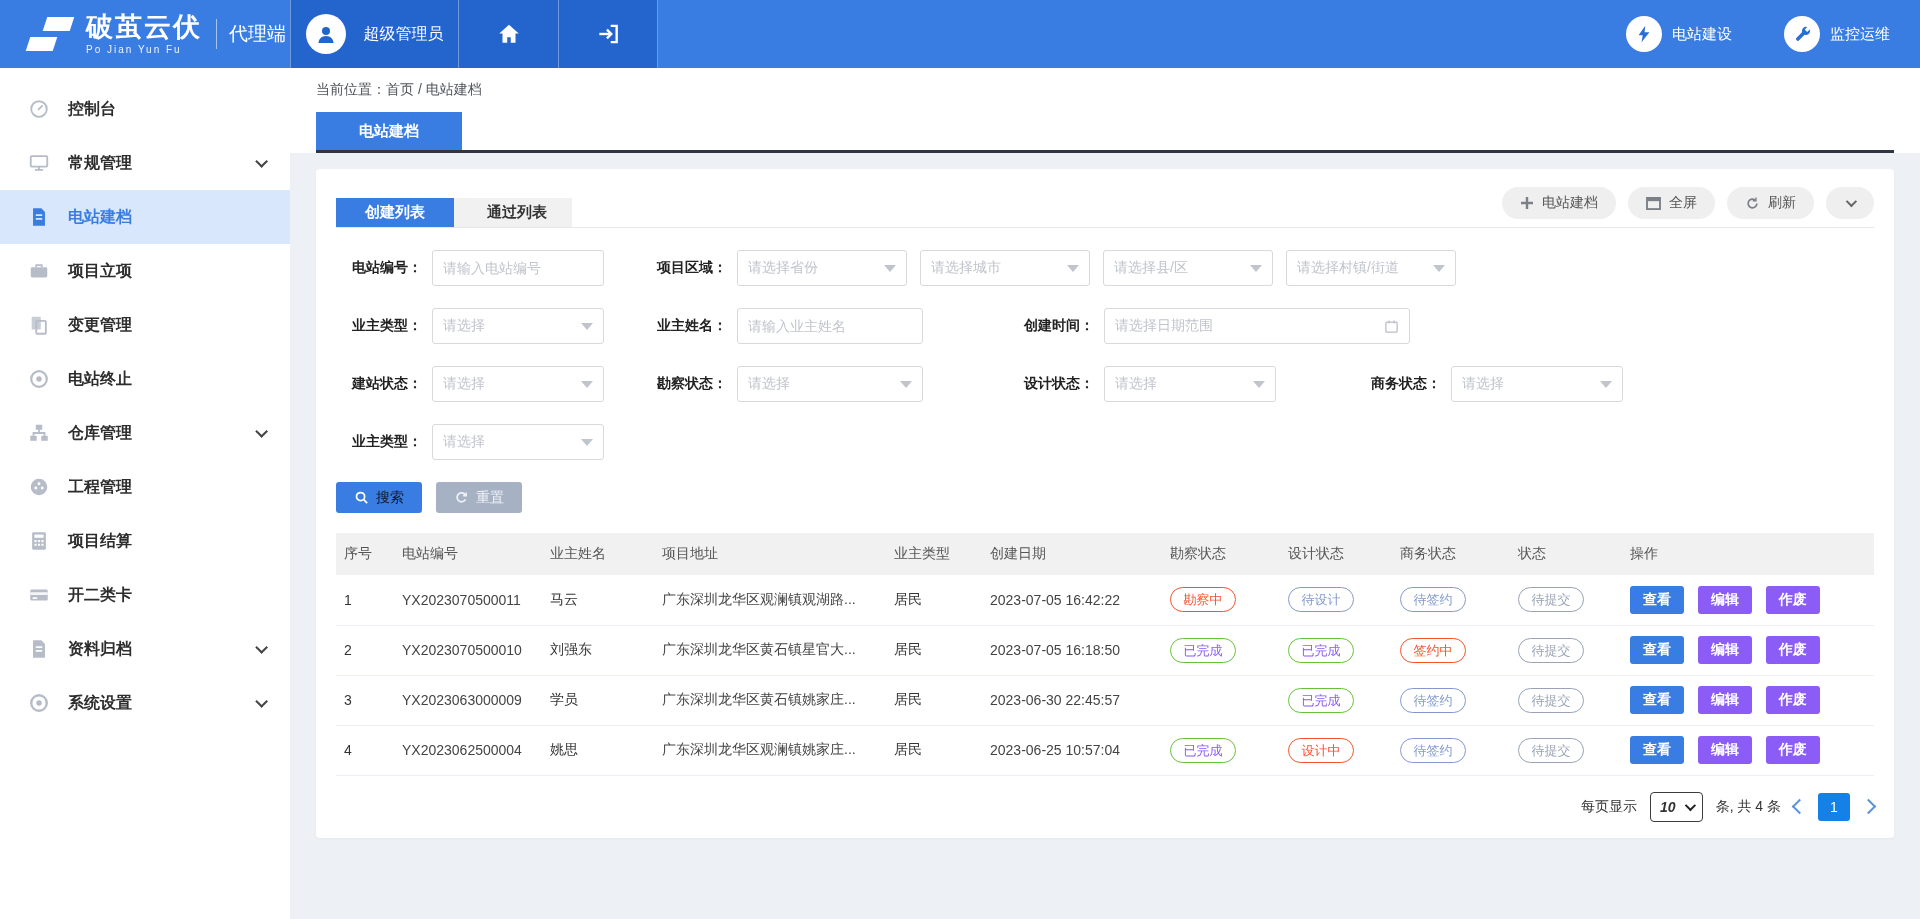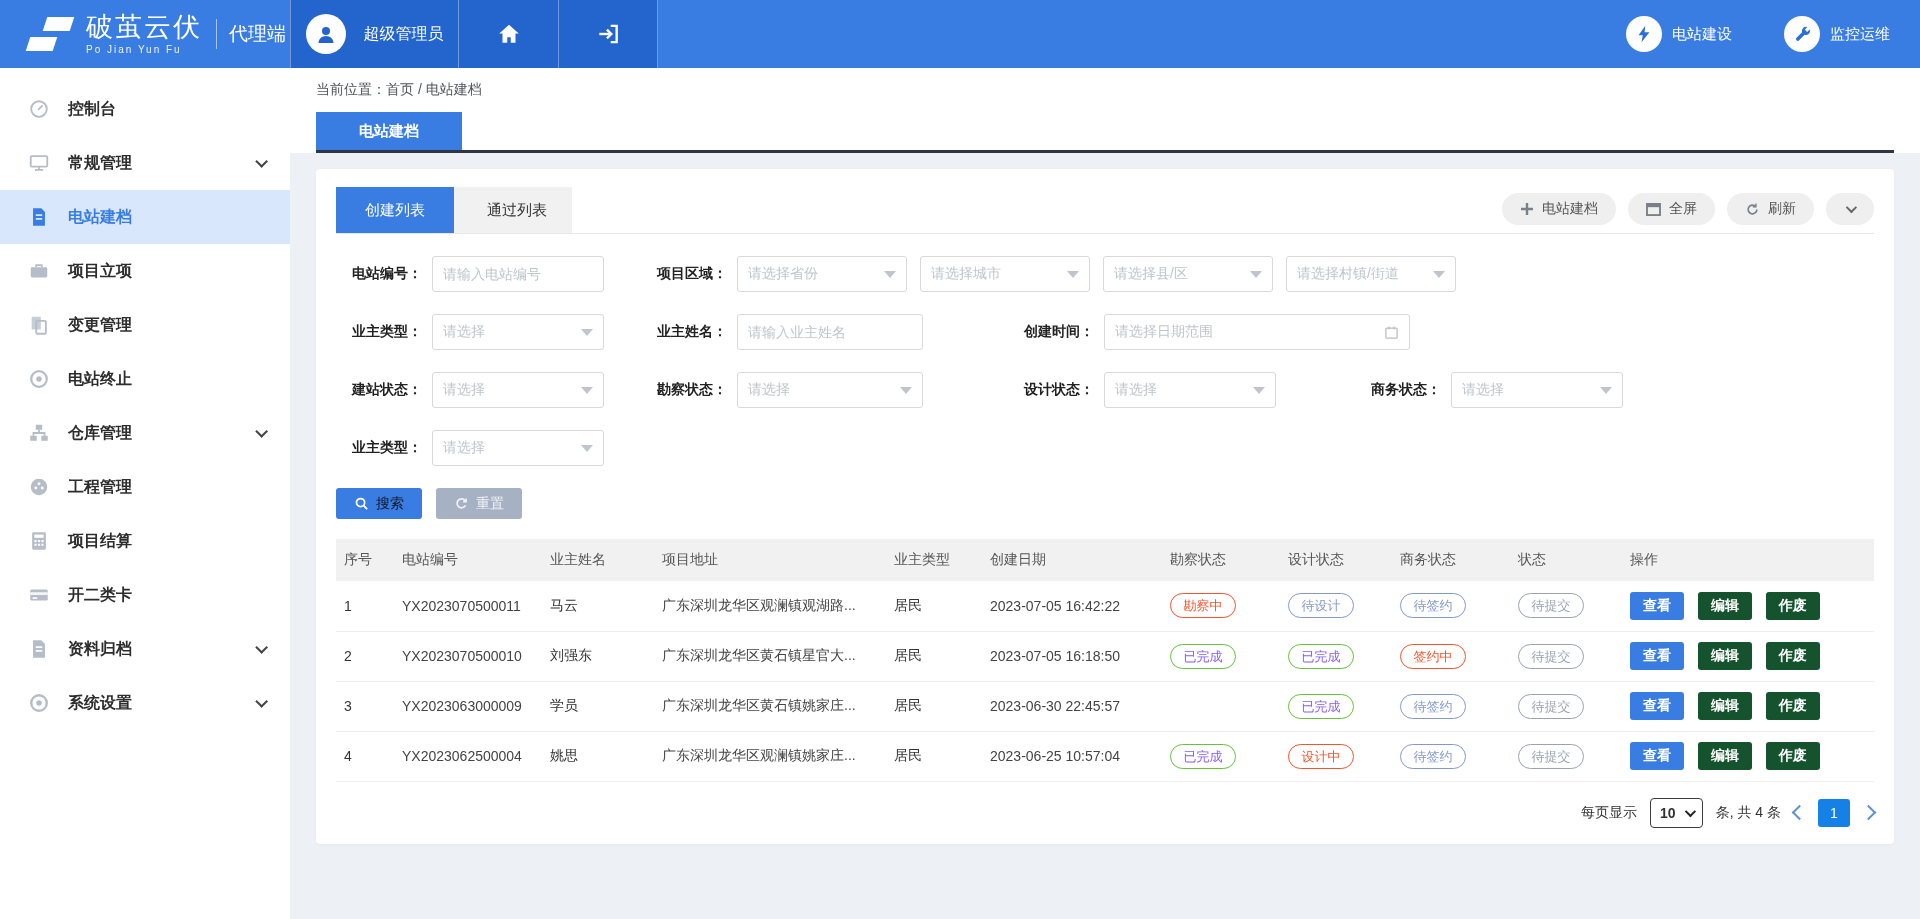--- a/index.html
+++ b/index.html
@@ -5,21 +5,21 @@
   * { margin:0; padding:0; box-sizing:border-box; }
   html,body { width:1920px; height:919px; overflow:hidden; font-family:"Liberation Sans","DejaVu Sans",sans-serif; background:#edf0f4; }
 
   
   .topbar { height:68px; background:#3a7de2; display:flex; align-items:stretch; color:#fff; position:relative; }
   .brand { width:290px; display:flex; align-items:center; padding-left:28px; }
   .logo-mark { width:44px; height:34px; position:relative; margin-right:14px; flex:none; }
   .logo-mark i { position:absolute; background:#fff; height:14px; width:27px; transform:skewX(-18deg); }
   .logo-mark i.t { right:0; top:0; }
   .logo-mark i.b { left:0; bottom:0; }
-  .brand-text .cn { font-size:27px; font-weight:normal; letter-spacing:2px; line-height:1; }
+  .brand-text .cn { font-size:27px; font-weight:bold; letter-spacing:2px; line-height:1; }
   .brand-text .en { font-size:10px; letter-spacing:2px; opacity:.9; margin-top:3px; }
   .brand-sep { width:1px; height:30px; background:rgba(255,255,255,.55); margin:0 12px 0 14px; align-self:center; }
   .portal { font-size:19px; align-self:center; }
   .top-cells { display:flex; align-items:stretch; }
   .top-cell { background:#2365cd; display:flex; align-items:center; justify-content:center; border-left:1px solid rgba(255,255,255,.35); cursor:pointer; }
   .top-cell:last-child { border-right:1px solid rgba(255,255,255,.35); }
   .cell-user { width:168px; gap:18px; }
   .cell-sq { width:100px; }
   .avatar { width:40px; height:40px; border-radius:50%; background:#fff; display:flex; align-items:center; justify-content:center; }
   .user-name { font-size:16px; }
@@ -41,21 +41,21 @@
   .main-head { background:#fff; padding:0 26px; }
   .crumb { height:44px; display:flex; align-items:center; font-size:14px; color:#4f5459; }
   .head-inner { border-bottom:3px solid #2f3542; }
   .page-tab { width:146px; height:38px; background:#3a7de2; color:#fff; font-size:15px; font-weight:bold; display:flex; align-items:center; justify-content:center; cursor:pointer; }
 
   .content { flex:1; padding:16px 26px 0 26px; }
   .card { background:#fff; border-radius:4px; min-height:668px; padding:18px 20px 16px 20px; box-shadow:0 1px 3px rgba(0,0,0,.04); }
 
   
   .panel-top { display:flex; align-items:flex-end; border-bottom:1px solid #e7e7e7; padding-bottom:0; }
-  .ptab { width:118px; height:46px; display:flex; align-items:center; justify-content:center; font-size:15px; font-weight:normal; cursor:pointer; }
+  .ptab { width:118px; height:29px; display:flex; align-items:center; justify-content:center; font-size:15px; font-weight:bold; cursor:pointer; }
   .ptab.active { background:#3a7de2; color:#fff; }
   .ptab.inactive { background:#f1f1f1; color:#333;padding-left:8px; }
   .toolbar { margin-left:auto; display:flex; gap:12px; align-items:center; padding-bottom:8px; }
   .pill { height:32px; border:none; background:#efefef; border-radius:16px; color:#555; font-size:14px; padding:0 18px; display:flex; align-items:center; gap:8px; cursor:pointer; font-family:inherit; }
   .pill .ic { color:#8a8f98; display:flex; }
   .pill-caret { width:8px; height:8px; border-right:2px solid #666; border-bottom:2px solid #666; transform:rotate(45deg) translateY(-2px); }
 
   
   .filters { padding-top:22px; }
   .f-row { display:flex; align-items:center; margin-bottom:22px; }
@@ -82,25 +82,25 @@
   thead th { background:#f1f1f1; font-size:14px; font-weight:normal; color:#555; text-align:left; padding:12px 8px; }
   tbody td { font-size:14px; color:#333; padding:0 8px; height:50px; border-bottom:1px solid #ebeef5; }
   td.muted { color:#444; }
   .badge { display:inline-block; min-width:66px; text-align:center; padding:5px 10px; border-radius:15px; font-size:13px; line-height:1; border:1px solid; background:#fff; }
   .badge-doing { color:#f4542c; border-color:#f4542c; }
   .badge-done  { color:#8b5cf6; border-color:#67c23a; }
   .badge-wait  { color:#8399ce; border-color:#8399ce; }
   .badge-todo  { color:#99a3b5; border-color:#99a3b5; }
   .btn-action { height:28px; border:none; border-radius:3px; color:#fff; font-size:14px; padding:0 13px; margin-right:10px; cursor:pointer; font-family:inherit;font-weight:bold; }
   .btn-view { background:#3a7de2; }
-  .btn-indigo { background:#14532d; }
+  .btn-indigo { background:#8b5cf6; }
 
   
   .pager { display:flex; justify-content:flex-end; align-items:center; gap:13px; margin-top:16px; font-size:14px; color:#333; }
-  .psize { border:1px solid #3c3c3c; border-radius:4px; height:30px; display:flex; align-items:center; gap:9px; padding:0 9px; cursor:pointer; font-weight:bold; }
+  .psize { border:1px solid #3c3c3c; border-radius:4px; height:30px; display:flex; align-items:center; gap:9px; padding:0 9px; cursor:pointer; font-weight:bold;font-style:italic; }
   .psize-caret { width:8px; height:8px; border-right:2px solid #222; border-bottom:2px solid #222; transform:rotate(45deg) translateY(-2px); }
   .pg-arrow { width:11px; height:11px; border-right:2px solid #5c93dd; border-bottom:2px solid #5c93dd; cursor:pointer; }
   .pg-prev { transform:rotate(135deg); }
   .pg-next { transform:rotate(-45deg); }
   .pg-cur { width:32px; height:28px; background:#1581e6; color:#fff; border-radius:3px; display:flex; align-items:center; justify-content:center; font-size:14px; cursor:pointer; }
 </style>
 </head>
 <body>
 
 <div class="topbar">

